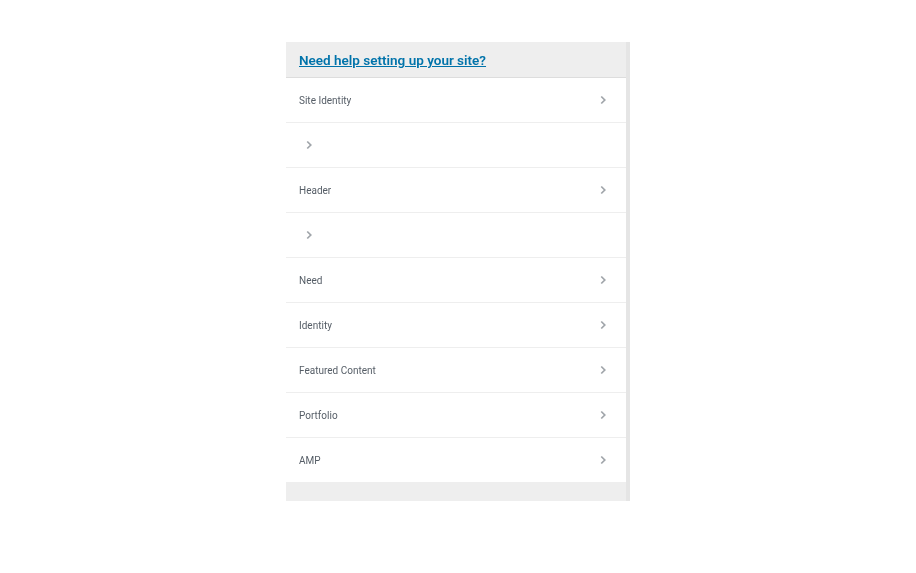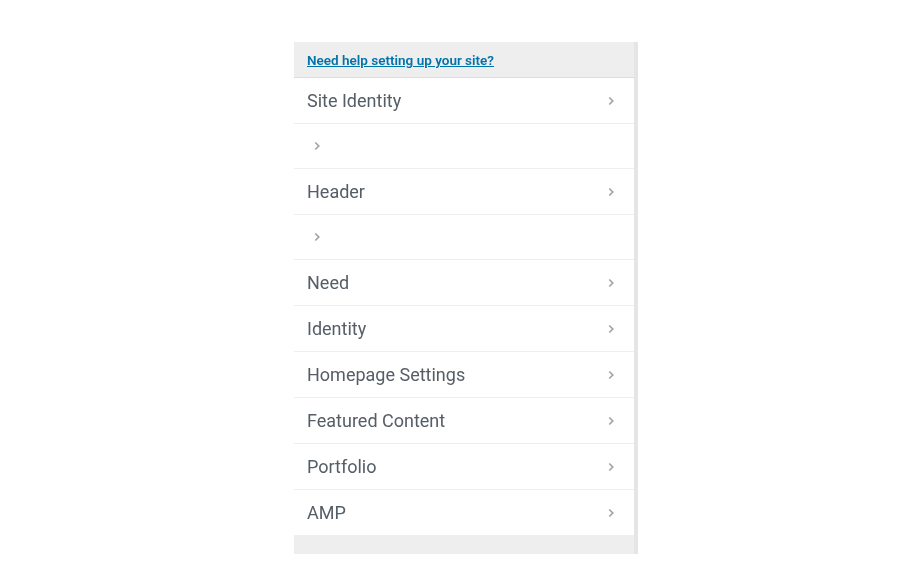--- a/index.html
+++ b/index.html
@@ -9,21 +9,21 @@
     }
     body {
       font-family: -apple-system, BlinkMacSystemFont, "Segoe UI", Roboto, Oxygen-Sans, Ubuntu, Cantarell, "Helvetica Neue", sans-serif;
       background: #ffffff;
       width: 916px;
       height: 573px;
       position: relative;
     }
     .panel-wrapper {
       position: absolute;
-      left: 294px;
+      left: 286px;
       top: 42px;
       width: 344px;
       background: #000000;
       border-right: 4px solid #e5e5e5;
     }
     .help-banner {
       background: #eeeeee;
       padding: 8px 13px;
       border-bottom: 1px solid #dddddd;
     }
@@ -38,21 +38,21 @@
       background: #ffffff;
     }
     .menu-item {
       display: flex;
       align-items: center;
       justify-content: space-between;
       padding: 12px 13px;
       border-bottom: 1px solid #eeeeee;
       cursor: pointer;
       color: #555d66;
-      font-size: 18px;
+      font-size: 10px;
       background: #ffffff;
     }
     .menu-item-label {
       flex: 1;
     }
     .chevron {
       width: 20px;
       height: 20px;
       display: flex;
       align-items: center;
@@ -116,28 +116,20 @@
     </div>
     <div class="menu-item">
       <span class="menu-item-label">Identity</span>
       <span class="chevron">
         <svg viewBox="0 0 24 24" fill="none" stroke="currentColor" stroke-width="3">
             <polyline points="9 18 15 12 9 6"></polyline>
           </svg>
       </span>
     </div>
     <div class="menu-item">
-      <span class="menu-item-label">Homepage Settings</span>
-      <span class="chevron">
-        <svg viewBox="0 0 24 24" fill="none" stroke="currentColor" stroke-width="3">
-            <polyline points="9 18 15 12 9 6"></polyline>
-          </svg>
-      </span>
-    </div>
-    <div class="menu-item">
       <span class="menu-item-label">Featured Content</span>
       <span class="chevron">
         <svg viewBox="0 0 24 24" fill="none" stroke="currentColor" stroke-width="3">
             <polyline points="9 18 15 12 9 6"></polyline>
           </svg>
       </span>
     </div>
     <div class="menu-item">
       <span class="menu-item-label">Portfolio</span>
       <span class="chevron">

